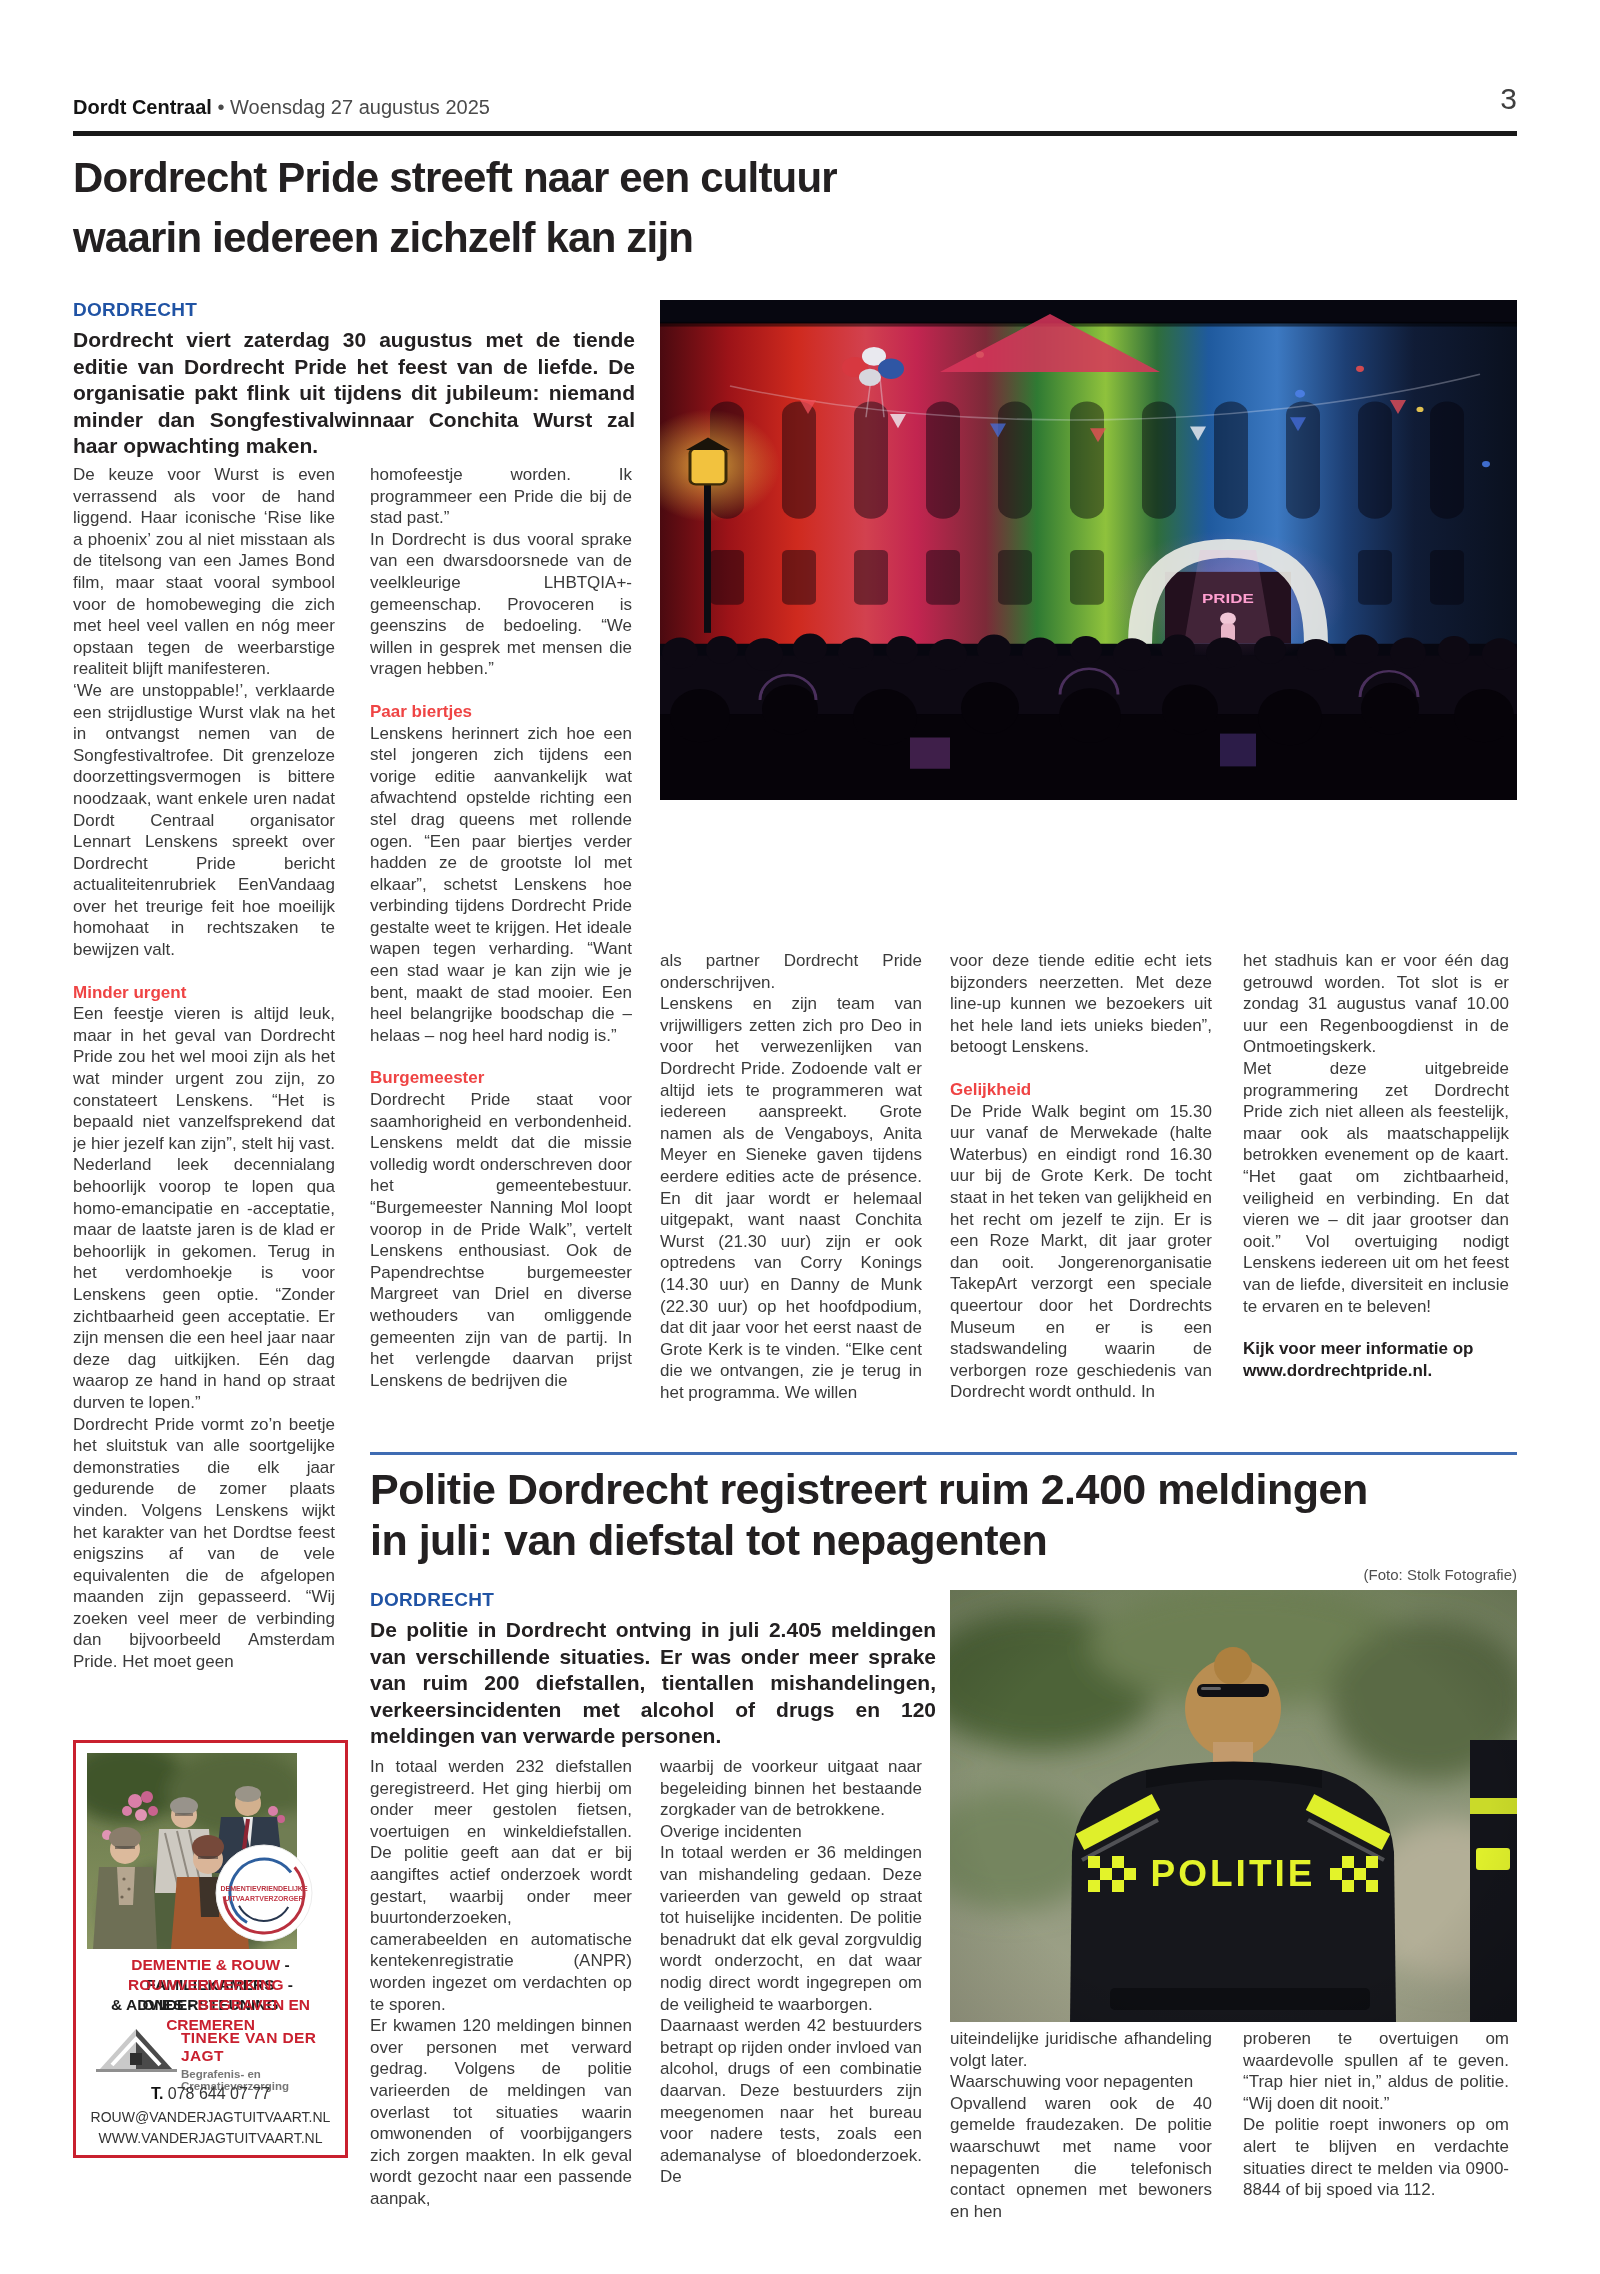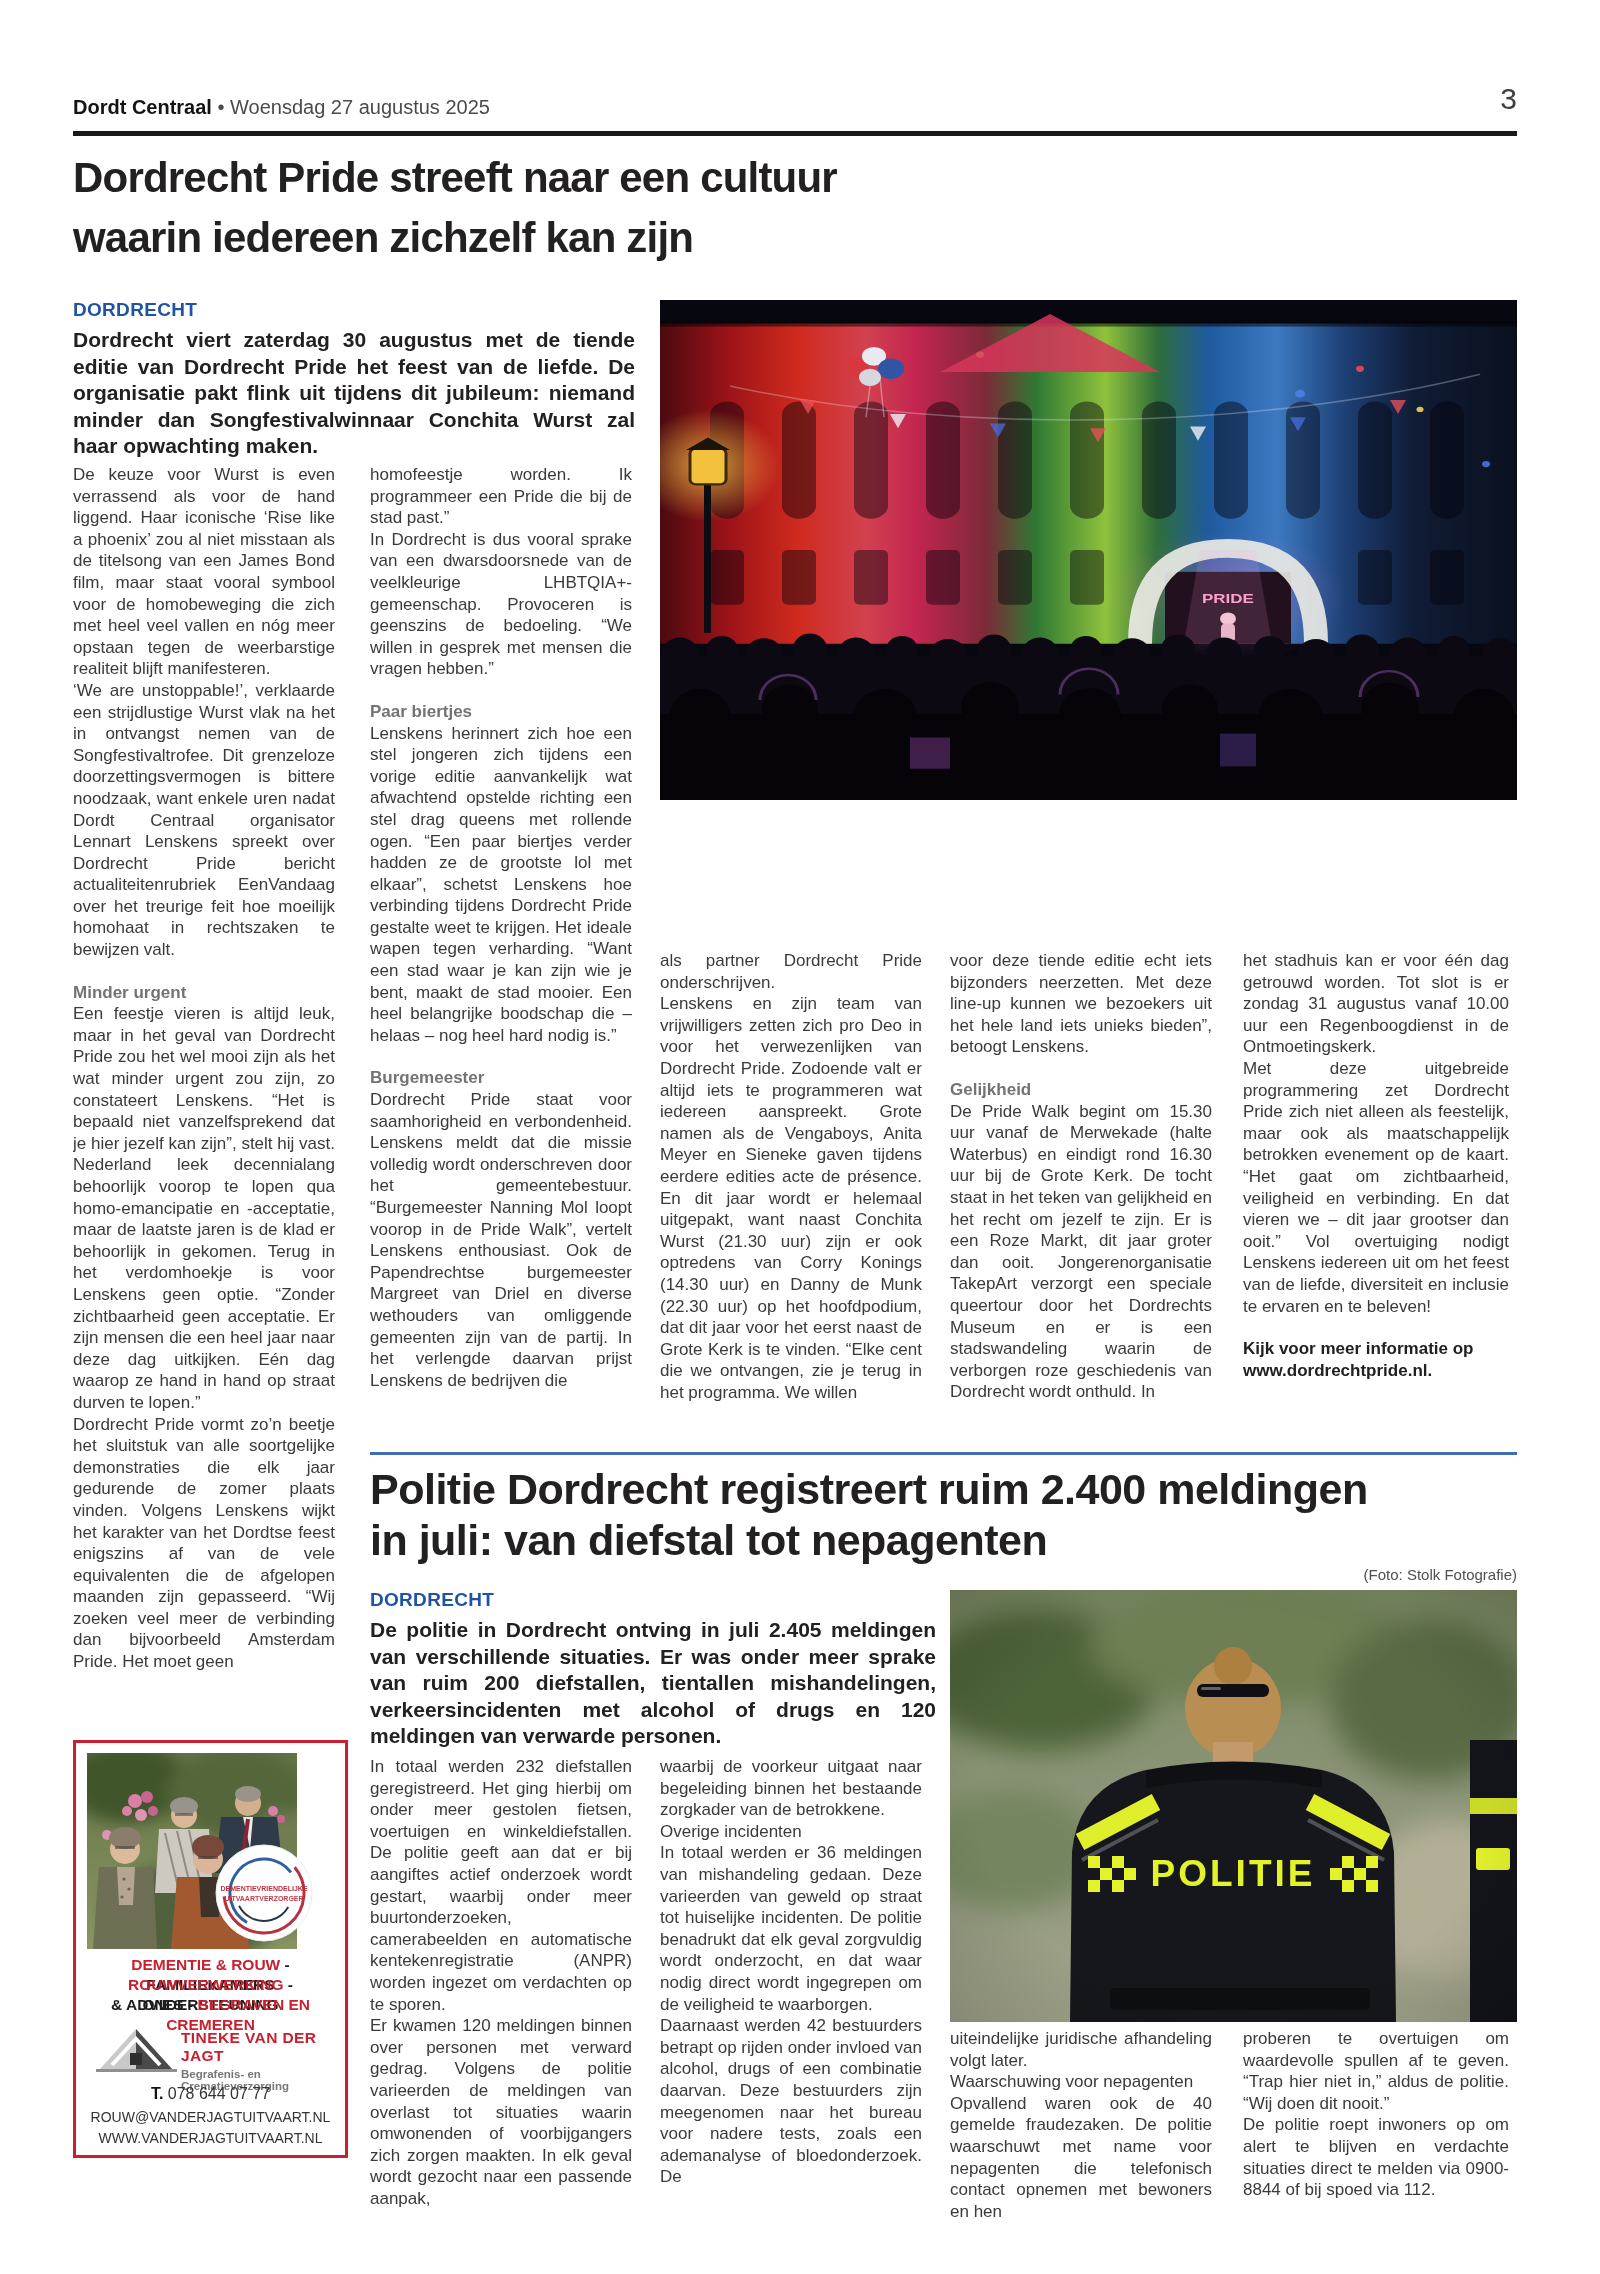--- a/index.html
+++ b/index.html
@@ -13,21 +13,21 @@
   .toprule{left:73px;top:131px;width:1444px;height:5px;background:#191919;}
   
   .h1{left:73px;top:148px;width:1220px;font-size:42px;line-height:60px;font-weight:bold;
       color:#232021;letter-spacing:-0.8px;}
   .loclabel{font-size:19px;font-weight:bold;color:#2053a4;letter-spacing:.3px;}
   .lab1{left:73px;top:299px;}
   .intro{font-size:21px;font-weight:bold;line-height:26.5px;color:#232021;text-align:justify;}
   .intro1{left:73px;top:327px;width:562px;}
   .bodycol{font-size:17px;line-height:21.6px;color:#3a3a3a;text-align:justify;overflow:hidden;}
   .bodycol p{margin:0;}
-  .bodycol .sub{font-weight:bold;margin-top:21px;color:#737373;text-align:left;}
+  .bodycol .sub{font-weight:bold;margin-top:21px;color:#ef4444;text-align:left;}
   .bodycol .cta{font-weight:bold;margin-top:21px;color:#232021;text-align:left;}
   .c1{left:73px;top:464px;width:262px;height:1250px;}
   .c2{left:370px;top:464px;width:262px;height:986px;}
   .c3{left:660px;top:950px;width:262px;height:500px;}
   .c4{left:950px;top:950px;width:262px;height:500px;}
   .c5{left:1243px;top:950px;width:266px;height:500px;}
   .photo1{left:660px;top:300px;width:857px;height:500px;overflow:hidden;}
   .photo1 svg{display:block;width:100%;height:100%;}
   
   .divblue{left:370px;top:1452px;width:1147px;height:3px;background:#3f6cb3;}

